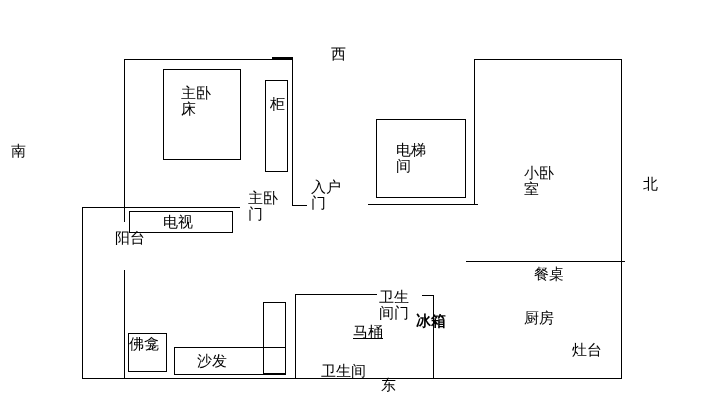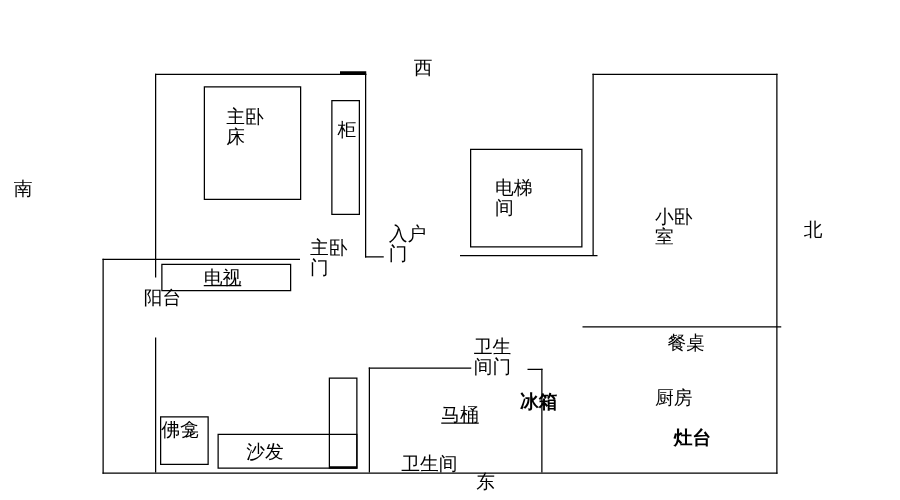--- a/index.html
+++ b/index.html
@@ -67,25 +67,25 @@
   <div class="lbl" style="left:270px;top:96px;">柜</div>
   <div class="lbl" style="left:248px;top:190px;">主卧
 门</div>
   <div class="lbl" style="left:311px;top:179px;">入户
 门</div>
   <div class="lbl" style="left:396px;top:142px;">电梯
 间</div>
   <div class="lbl" style="left:524px;top:137px;margin-top:28px;">小卧
 室</div>
   <div class="lbl" style="left:87px;top:230px;margin-left:28px;">阳台</div>
-  <div class="lbl" style="left:163px;top:214px;text-decoration:underline;">电视</div>
+  <div class="lbl" style="left:163px;top:214px;">电视</div>
   <div class="lbl" style="left:129px;top:336px;">佛龛</div>
   <div class="lbl" style="left:197px;top:353px;">沙发</div>
-  <div class="lbl" style="left:379px;top:269px;">卫生
+  <div class="lbl" style="left:379px;top:289px;">卫生
 间门</div>
   <div class="lbl" style="left:321px;top:323px;margin-top:40px;">卫生间</div>
   <div class="lbl" style="left:353px;top:324px;text-decoration:underline;">马桶</div>
   <div class="lbl" style="left:416px;top:313px;font-weight:bold;">冰箱</div>
   <div class="lbl" style="left:502px;top:266px;margin-left:32px;">餐桌</div>
   <div class="lbl" style="left:524px;top:310px;">厨房</div>
-  <div class="lbl" style="left:539px;top:342px;font-weight:bold;">灶台</div>
+  <div class="lbl" style="left:572px;top:342px;">灶台</div>
 
 </div>
 
 </body></html>

